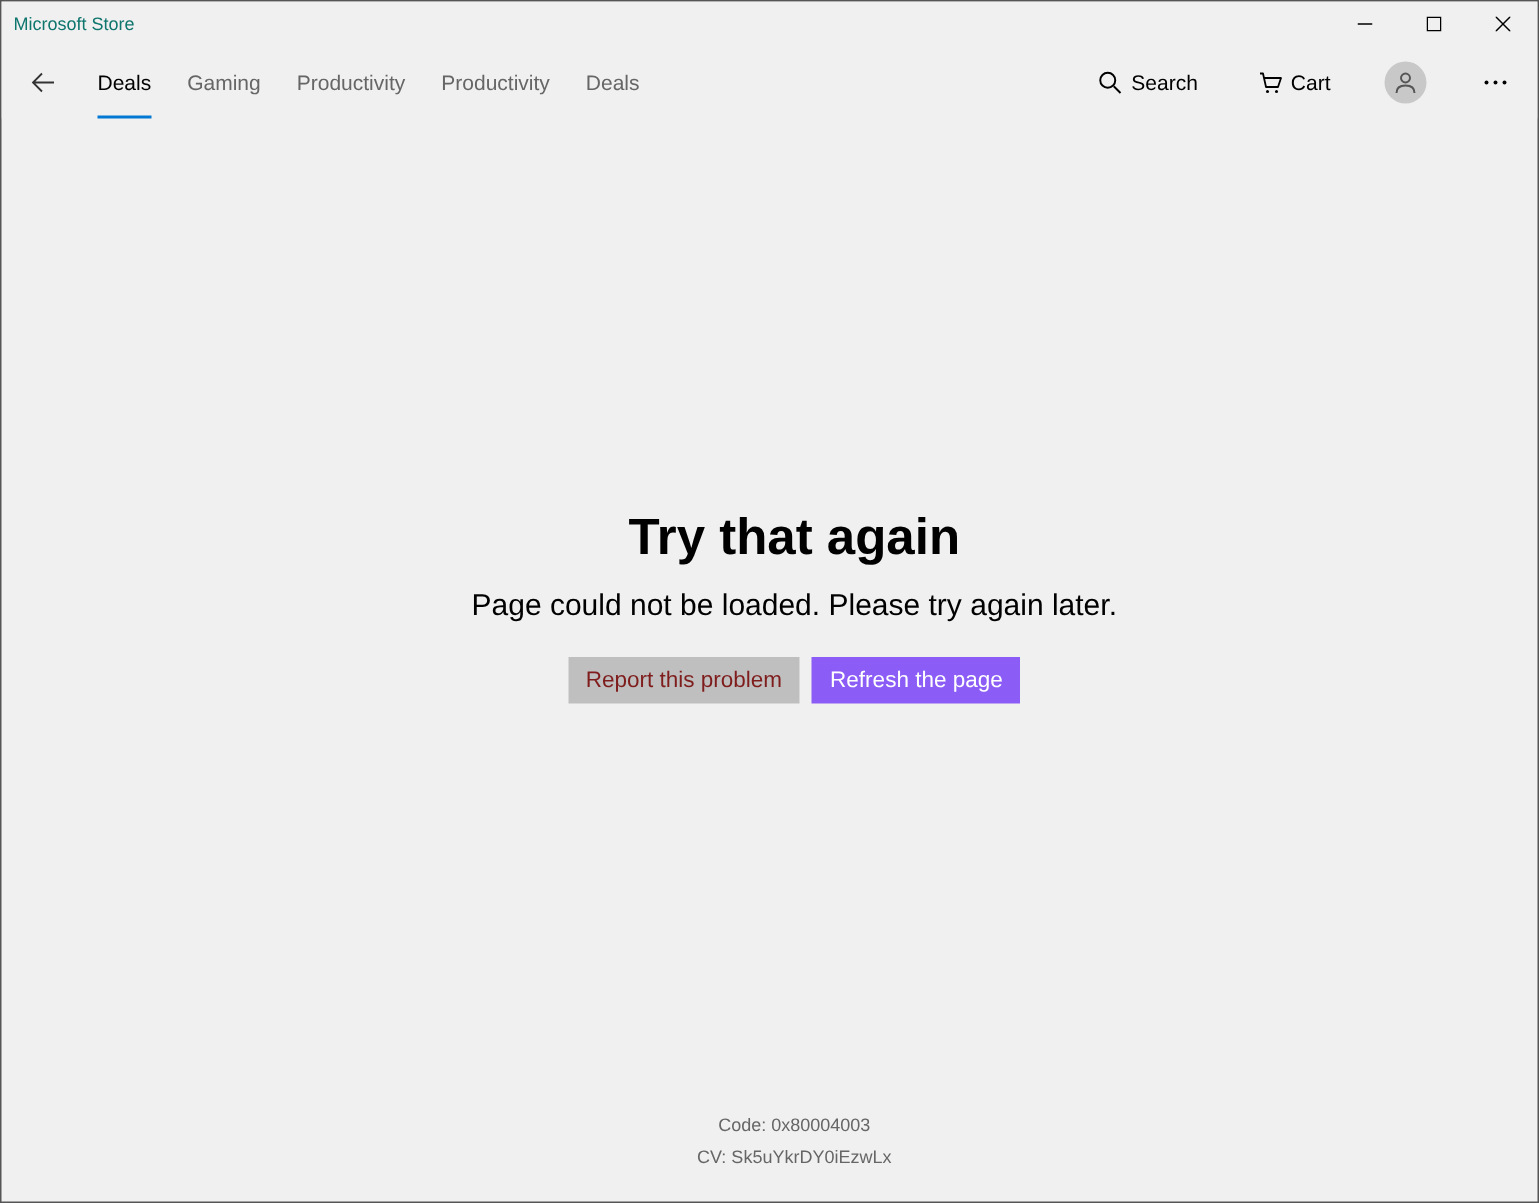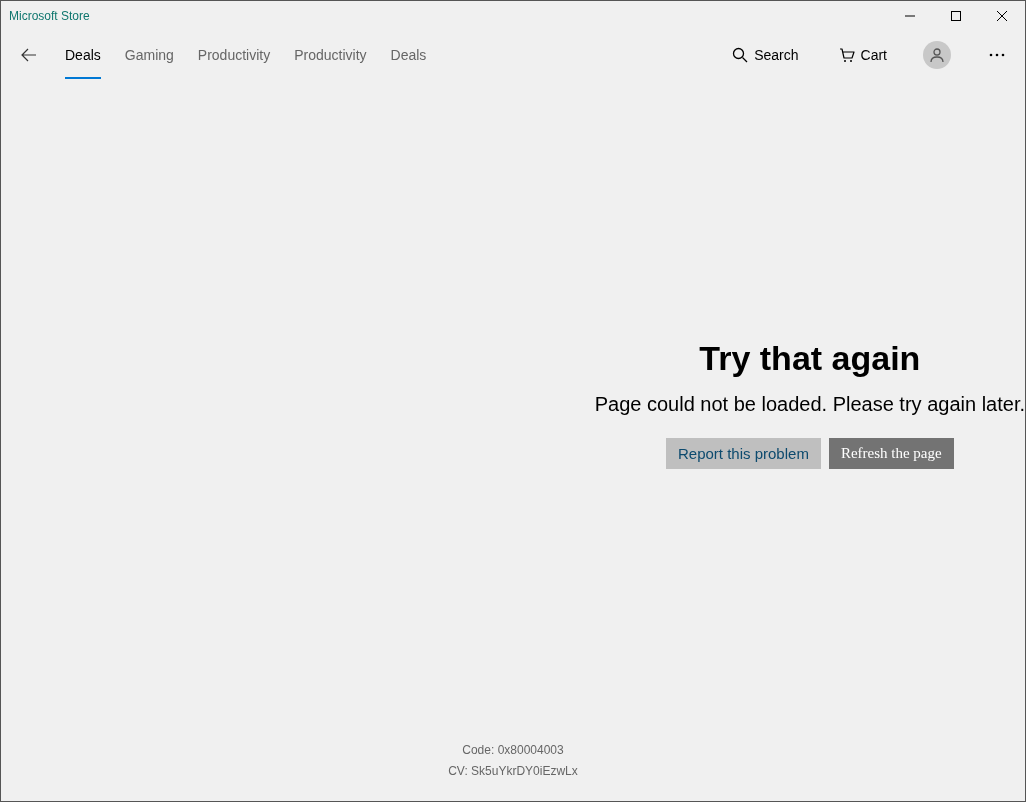--- a/index.html
+++ b/index.html
@@ -118,21 +118,21 @@
       font-size: 16px;
       letter-spacing: 2px;
     }
     
     .content {
       position: absolute;
       top: 78px;
       left: 0; right: 0; bottom: 0;
       display: flex;
       flex-direction: column;
-      align-items: flex-end;
+      align-items: center;
       padding-left: 33px;
     }
     .error-block {
       margin-top: 260px;
       text-align: center;
     }
     .error-title {
       font-size: 34px;
       font-weight: 600;
       color: #000;
@@ -151,26 +151,25 @@
     }
     .btn {
       font-size: 15px;
       padding: 7px 12px;
       border: none;
       font-family: inherit;
       cursor: pointer;
     }
     .btn-secondary {
       background: #bfbfbf;
-      color: #0c4a6e;
+      color: #7f1d1d;
     }
     .btn-primary {
-      background: #737373;
+      background: #8b5cf6;
       color: #fff;
-      font-family: Liberation Serif, serif;
     }
     .footer-codes {
       position: absolute;
       bottom: 18px;
       width: 100%;
       text-align: center;
       font-size: 12px;
       color: #666;
       line-height: 1.8;
     }

